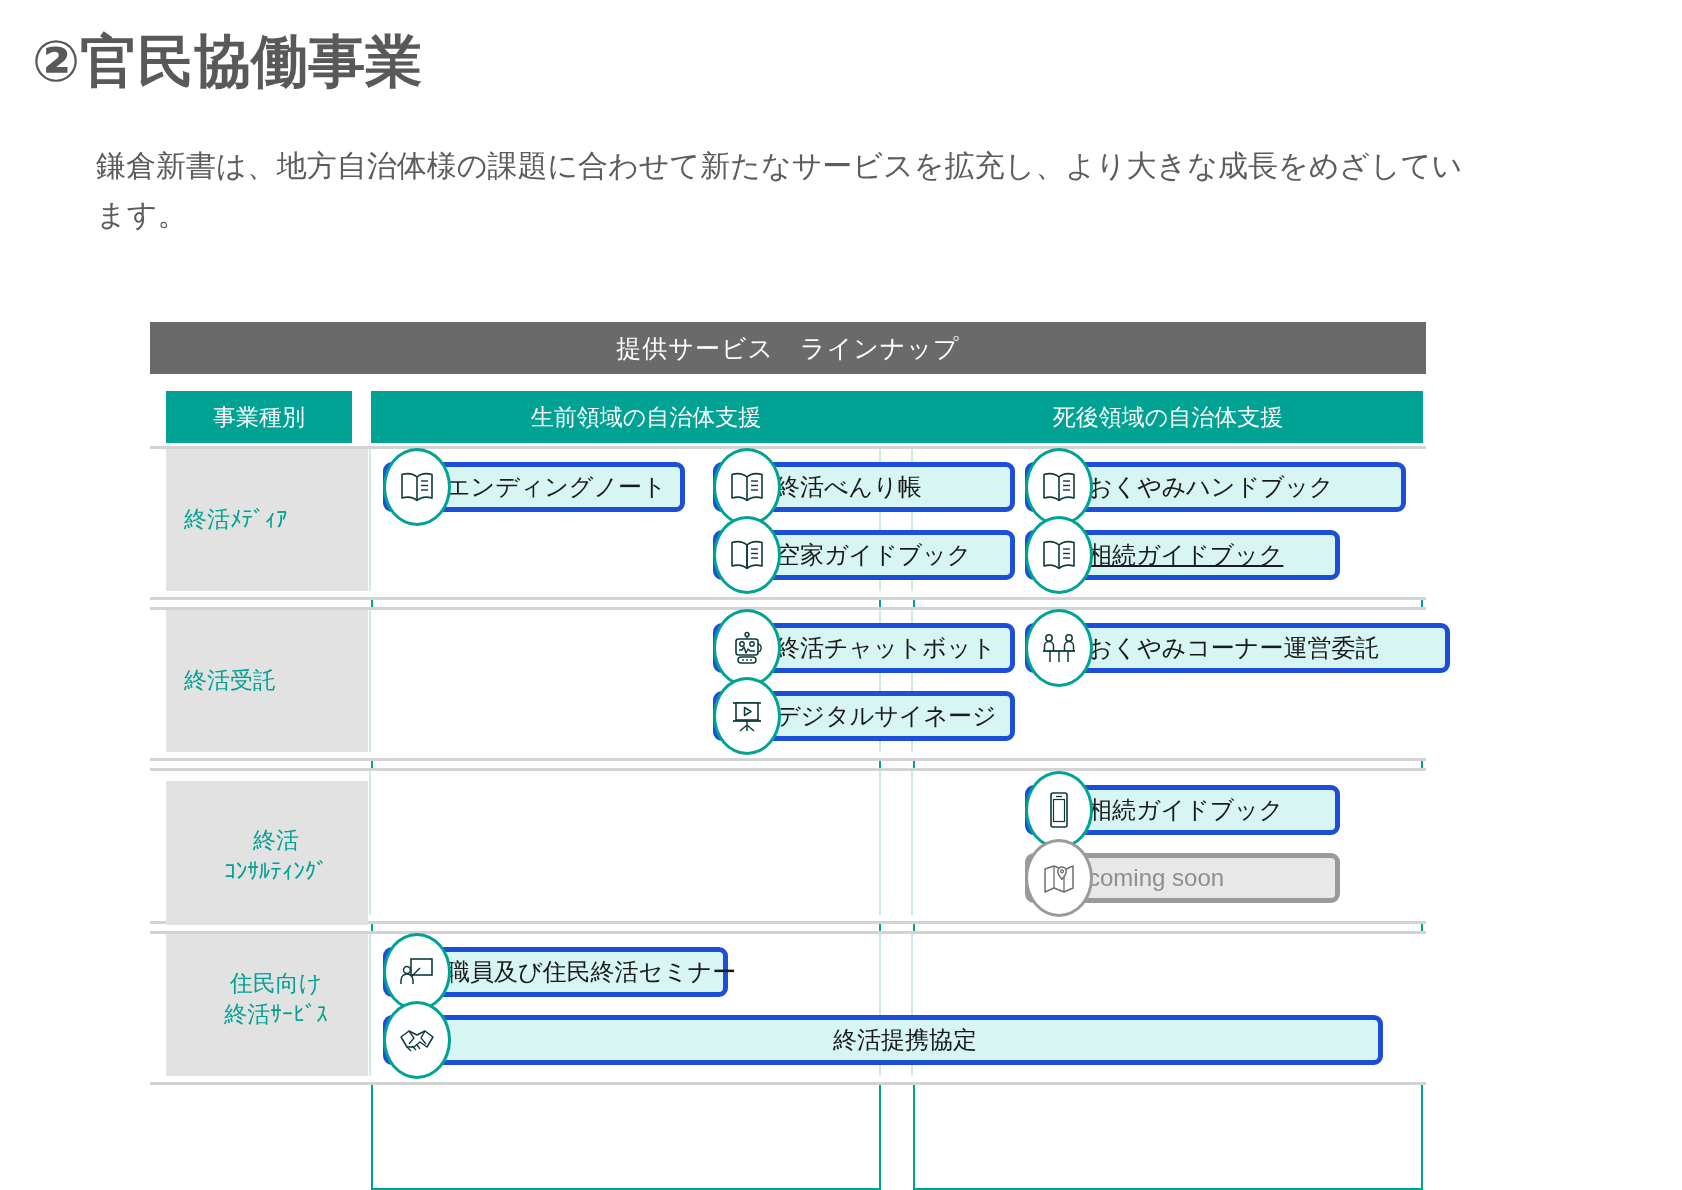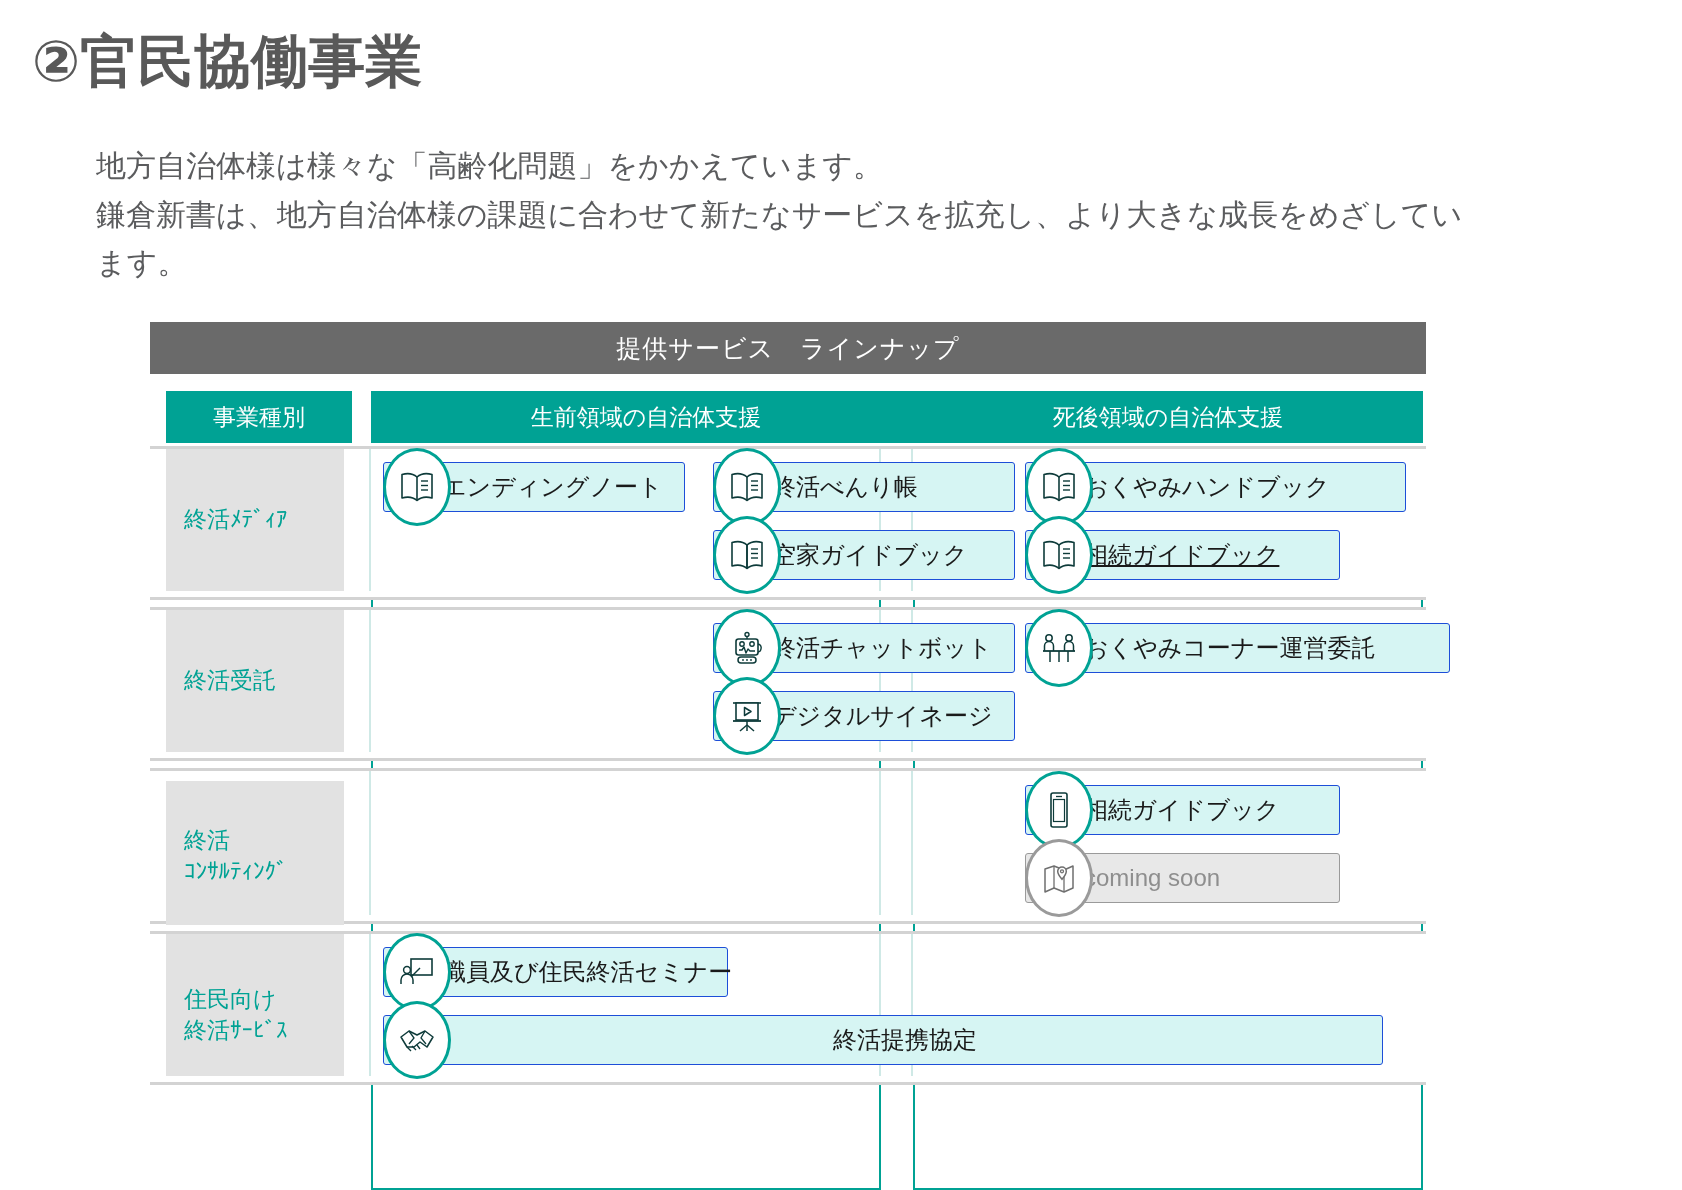--- a/index.html
+++ b/index.html
@@ -93,42 +93,43 @@
     background: #ffffff;
     border-top: 3px solid #d3d3d3;
     border-bottom: 3px solid #d3d3d3;
     margin-bottom: 7px;
   }
   .row-inner { position: relative; height: 100%; }
 
   .rowlabel {
     position: absolute;
     left: 16px; top: 0;
-    width: 178px;
+    width: 202px;
     background: #e2e2e2;
     color: #00a294;
     font-size: 23px;
     line-height: 1.35;
     display: flex;
     align-items: center;
     padding-left: 18px;
     box-sizing: border-box;
+    text-align: center;
   }
 
   
   .chip {
     position: absolute;
     display: flex;
     align-items: center;
     height: 50px;
   }
   .chip .bubble {
     background: #d6f5f3;
-    border: 1px solid #1d4ed8;
-    border-radius: 3px;
+    border: 5px solid #1d4ed8;
+    border-radius: 9px;
     height: 50px;
     box-sizing: border-box;
     display: flex;
     align-items: center;
     padding-left: 58px;
     padding-right: 14px;
     color: #1a1a1a;
     font-size: 24px;
     white-space: nowrap;
   }
@@ -161,21 +162,20 @@
     width: 2px;
     background: #cfe9e6;
   }
 </style>
 </head>
 <body>
 
 <div class="slide-title">②官民協働事業</div>
 
 <div class="lead">
-  <div>地方自治体様は様々な「高齢化問題」をかかえています。</div>
   <div class="wrap">鎌倉新書は、地方自治体様の課題に合わせて新たなサービスを拡充し、より大きな成長をめざしています。</div>
 </div>
 
 <div class="matrix">
 
   <div class="banner">提供サービス　ラインナップ</div>
 
   <div class="colheads">
     <div class="colhead ch-type">事業種別</div>
     <div class="colhead ch-life">生前領域の自治体支援</div>
@@ -358,21 +358,21 @@
                 <path d="M22 6 a4.3 4.3 0 0 1 4.3 4.3 c0 3.2 -4.3 8 -4.3 8 s-4.3 -4.8 -4.3 -8 A4.3 4.3 0 0 1 22 6 Z" fill="#fff" stroke="#6f6f6f" stroke-width="1.5"></path>
                 <circle cx="22" cy="10.3" r="1.5" fill="none" stroke="#6f6f6f" stroke-width="1.3"></circle>
               </svg>
             </div>
           </div>
         </div>
       </div>
 
       <div class="row" style="height:148px;">
         <div class="row-inner">
-          <div class="rowlabel" style="height:142px; display:block; padding-top:50px;font-family:Liberation Serif, serif;">
+          <div class="rowlabel" style="height:142px; display:block; padding-top:34px;font-family:Liberation Serif, serif;">
             <div>住民向け</div>
             <div>終活ｻｰﾋﾞｽ</div>
           </div>
           <div class="sep" style="left:219px; top:0; height:142px;"></div>
           <div class="sep" style="left:729px; top:0; height:142px;"></div>
           <div class="sep" style="left:761px; top:0; height:142px;"></div>
 
           <div class="chip" style="left:233px; top:13px;">
             <div class="bubble" style="width:345px;">職員及び住民終活セミナー</div>
             <div class="badge">

